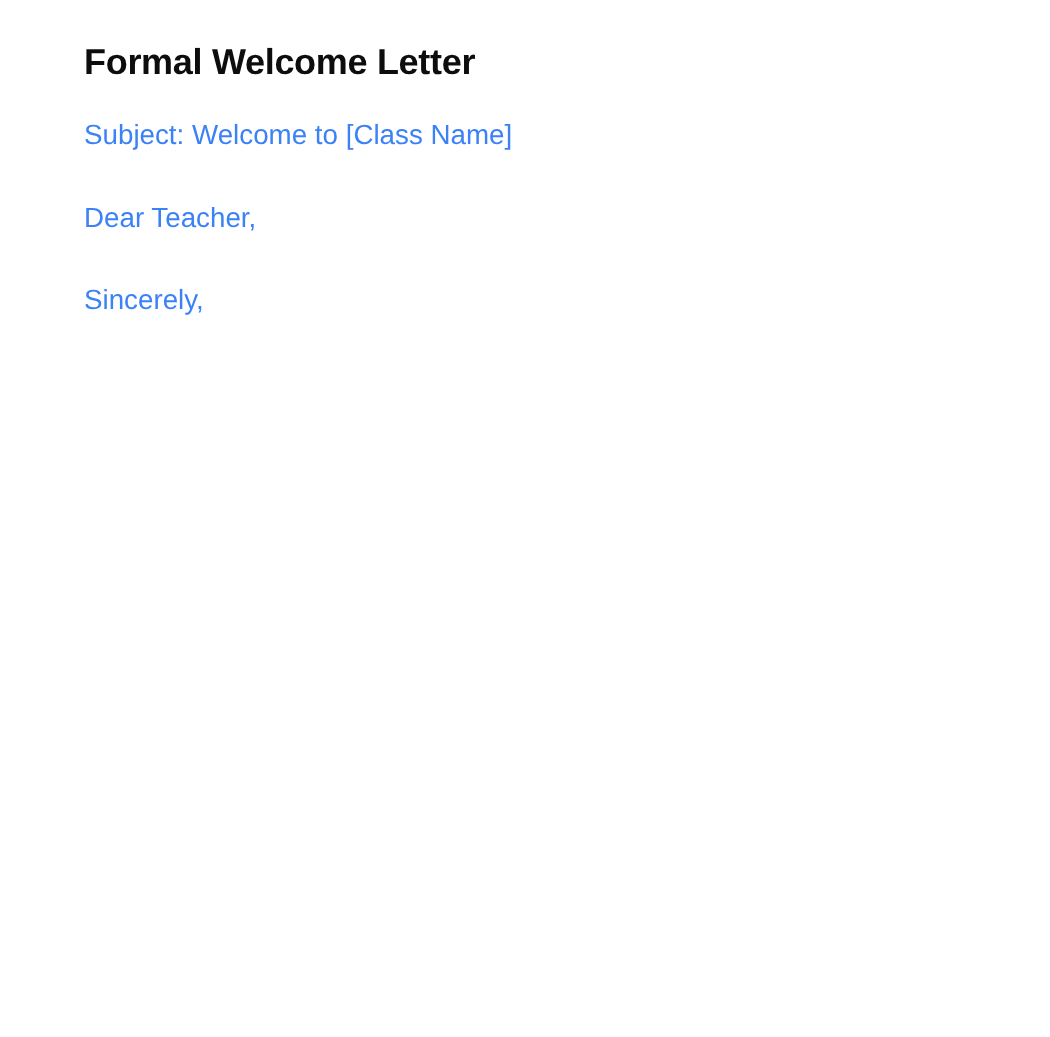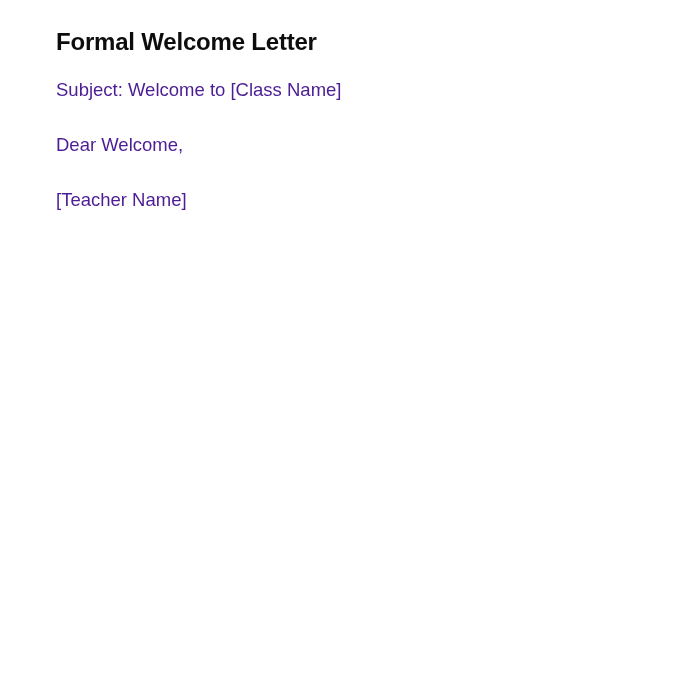--- a/index.html
+++ b/index.html
@@ -28,33 +28,33 @@
     line-height: 28px;
     font-weight: 700;
     letter-spacing: -0.2px;
     color: #0d0d0d;
   }
   .doc-para {
     margin: 0 0 20px 0;
     font-size: 18.5px;
     line-height: 35px;
     font-weight: 400;
-    color: #4c1d95;
+    color: #3b82f6;
     white-space: pre-line;
     max-width: 600px;
   }
 </style>
 </head>
 <body>
 
 <div class="page">
   <h1 class="doc-title">Formal Welcome Letter</h1>
 
   <p class="doc-para">Subject: Welcome to [Class Name]</p>
 
-  <p class="doc-para">Dear Welcome,</p>
+  <p class="doc-para">Dear Teacher,</p>
 
 
 
 
+  <p class="doc-para">Sincerely,</p>
 
-  <p class="doc-para">[Teacher Name]</p>
 </div>
 
 </body></html>

